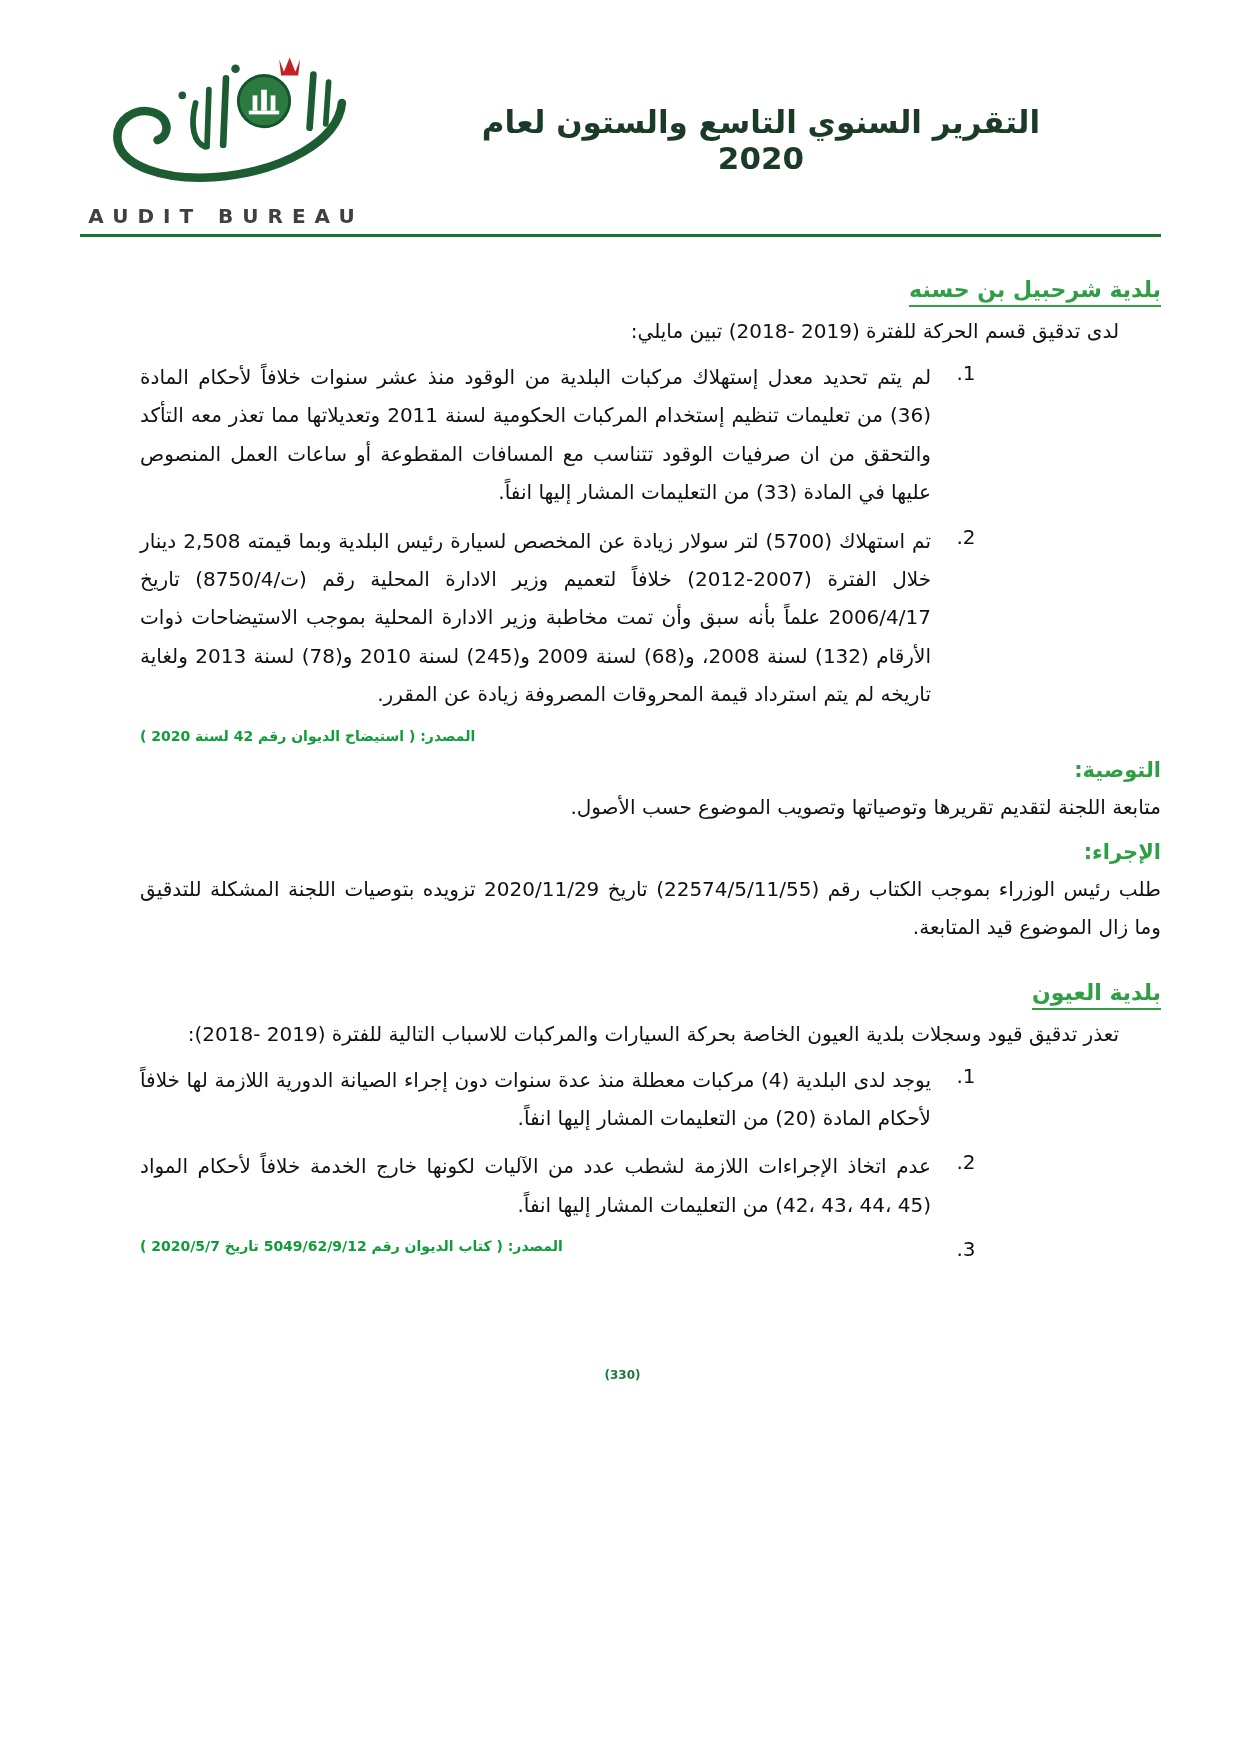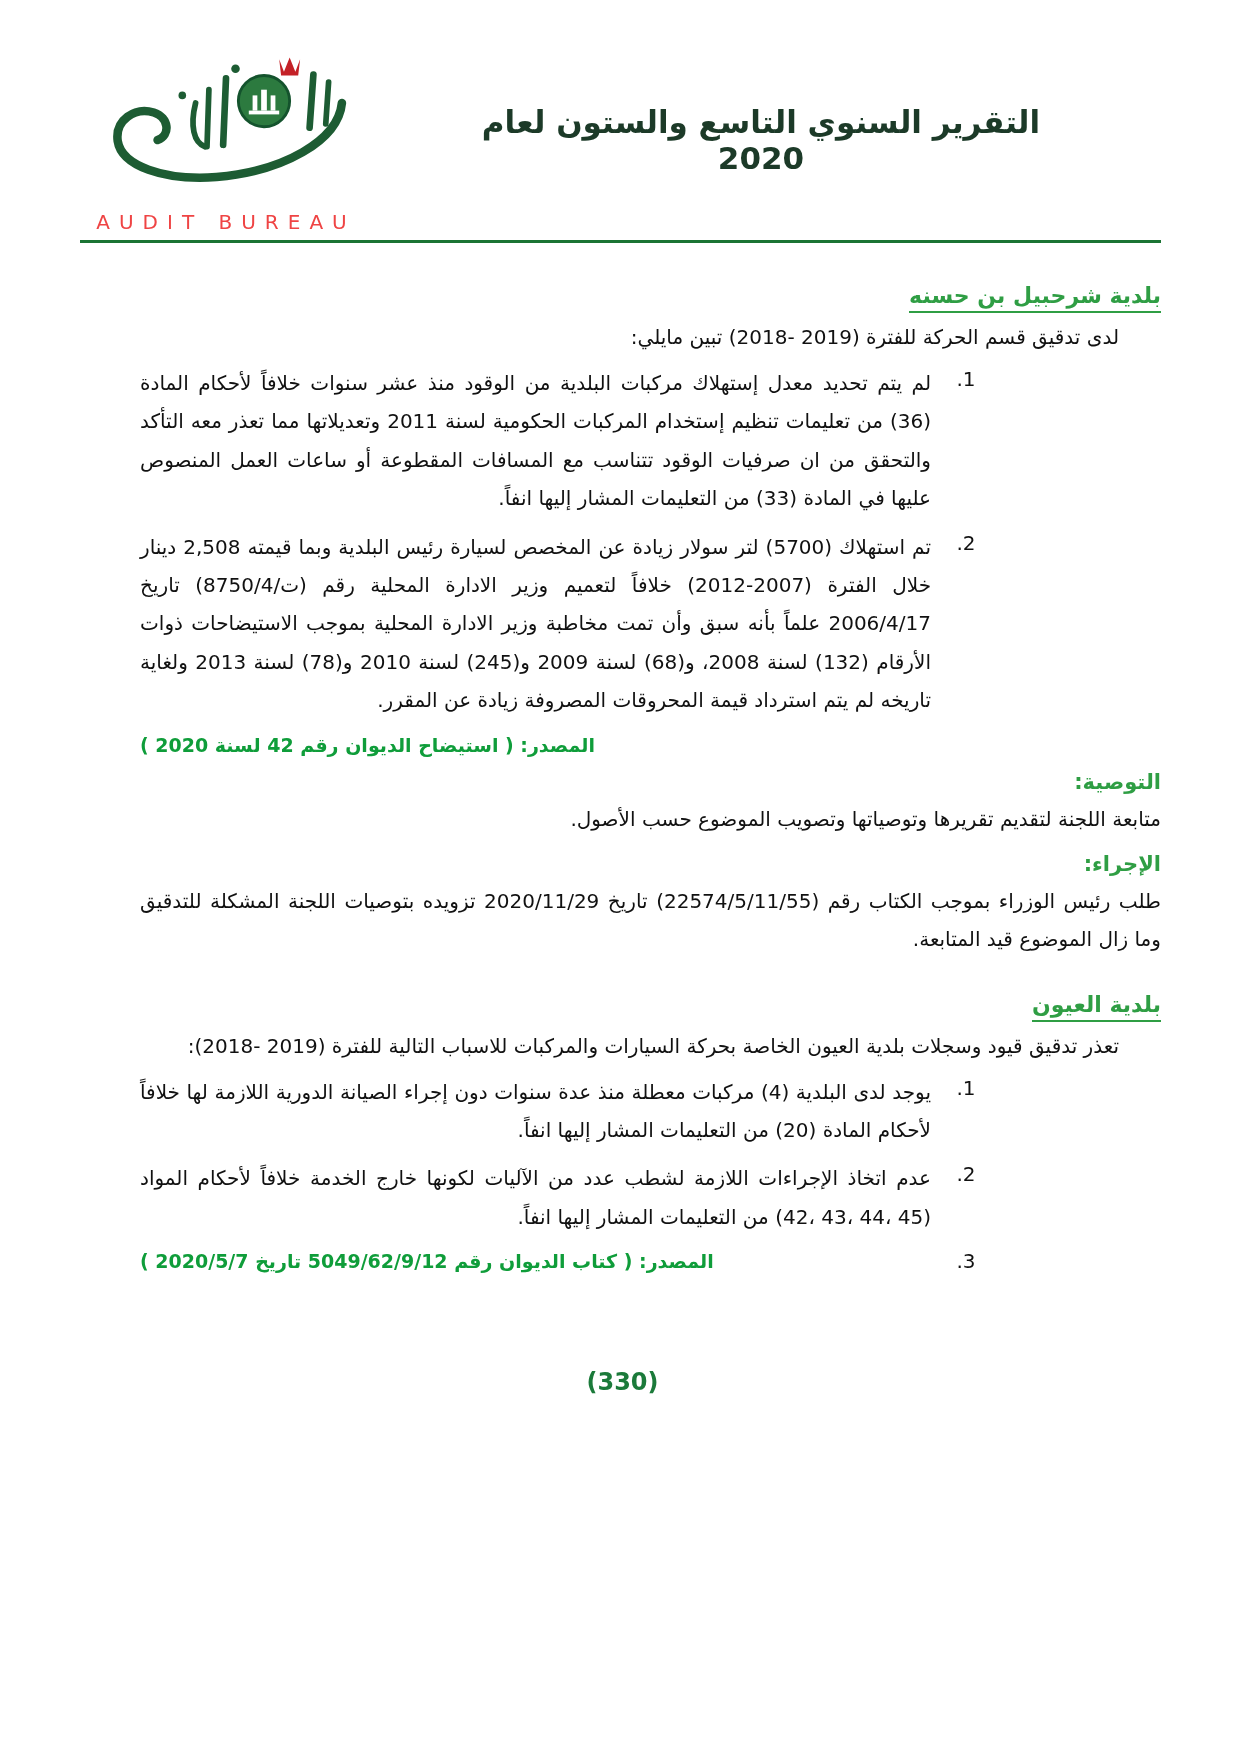--- a/index.html
+++ b/index.html
@@ -31,25 +31,25 @@
     font-size: 31px;
     font-weight: bold;
     color: #1c3a28;
     letter-spacing: 0.5px;
   }
   .logo {
     width: 292px;
     text-align: center;
   }
   .logo-latin {
-    margin-top: 8px;
-    font-size: 20px;
-    font-weight: normal;
+    margin-top: 2px;
+    font-size: 20px;
+    font-weight: bold;
     letter-spacing: 9px;
-    color: #ef4444;
+    color: #404040;
     white-space: nowrap;
     direction: ltr;
   }
   .header-rule {
     margin: 6px 80px 0 80px;
     border: none;
     border-top: 3px solid #1b7434;
   }
   
   .main { padding: 28px 80px 0 140px; }
@@ -80,21 +80,21 @@
   }
   .item-text {
     margin-right: 230px;
     font-size: 20px;
     line-height: 1.92;
     text-align: justify;
   }
   .source {
     color: #0f9d3a;
     font-weight: bold;
-    font-size: 19px;
+    font-size: 14px;
     text-align: left;
     margin: 14px 0 10px 0;
   }
   .label {
     color: #2f9e44;
     font-size: 21px;
     font-weight: bold;
     margin: 14px 0 6px 0;
   }
   .body-text {
@@ -103,21 +103,21 @@
     text-align: justify;
   }
   .page-number {
     position: absolute;
     top: 1368px;
     left: 4px;
     right: 0;
     text-align: center;
     color: #1b7a3a;
     font-weight: bold;
-    font-size: 24px;
+    font-size: 12px;
   }
 </style>
 </head>
 <body>
 
 <div class="page">
 
   <header class="header">
     <div class="title-wrap">
       <div class="report-title">التقرير السنوي التاسع والستون لعام 2020</div>

